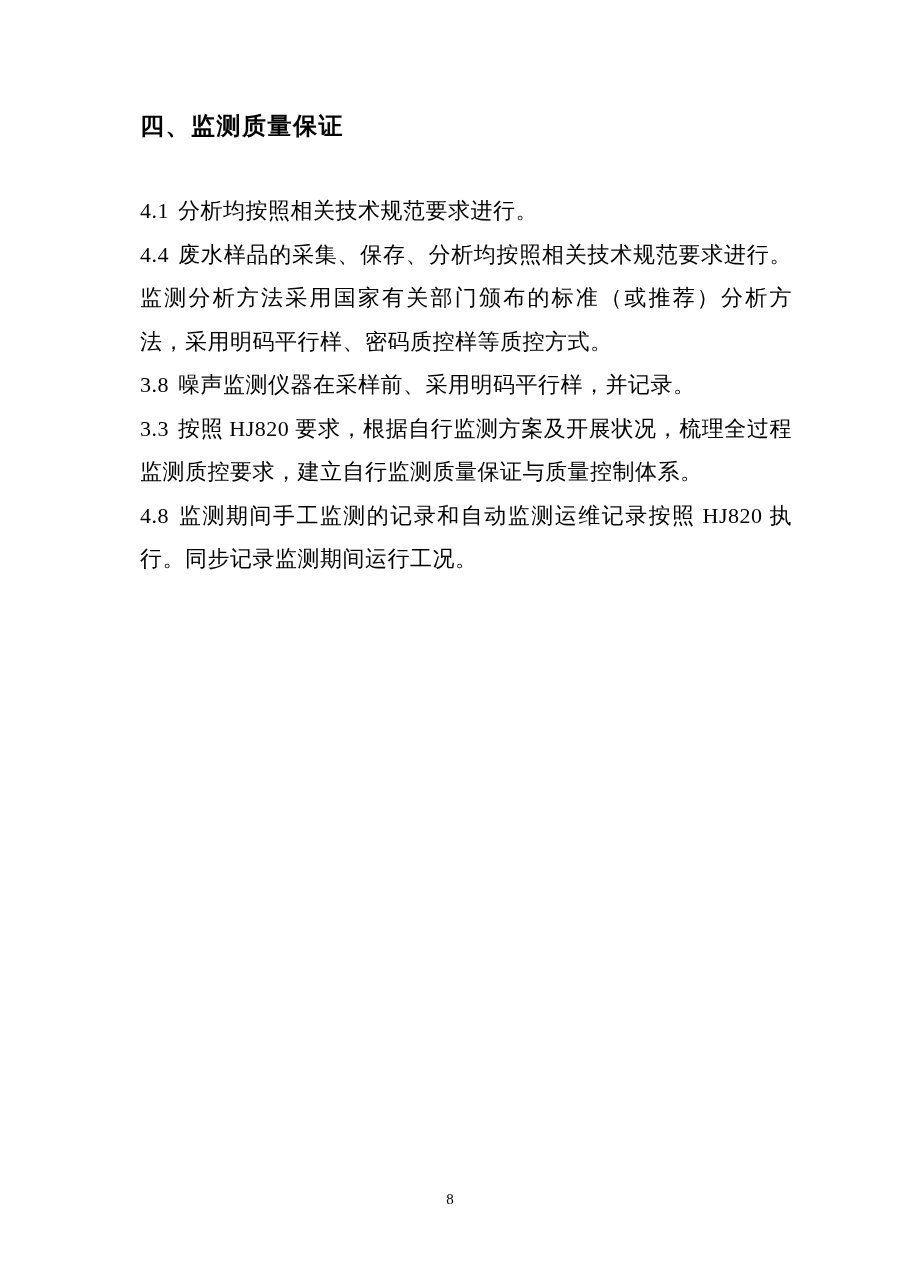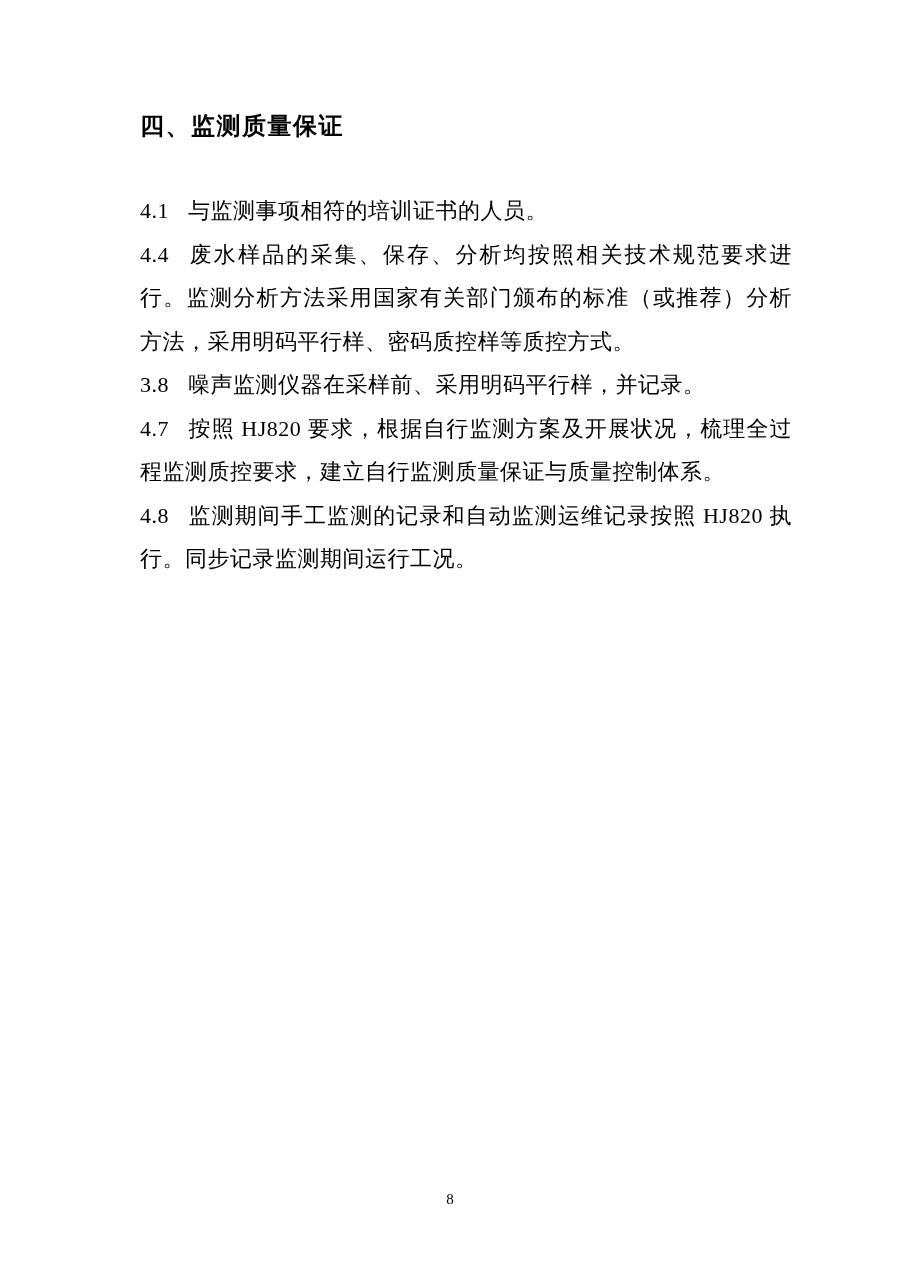--- a/index.html
+++ b/index.html
@@ -33,41 +33,41 @@
     left: 140px;
     top: 189px;
     width: 652px;
     font-size: 22px;
     line-height: 43.5px;
     text-align: justify;
     text-justify: inter-ideograph;
     letter-spacing: 0.5px;
   }
   .doc-body p { margin: 0; padding: 0; }
-  .para-num { margin-right: 19px; }
+  .para-num { margin-right: 9px; }
   .page-footer {
     position: absolute;
     left: 0;
     top: 1190px;
     width: 900px;
     text-align: center;
     font-size: 15px;
     line-height: 18px;
   }
 </style>
 </head>
 <body>
 
 <div class="page">
 
   <h1 class="doc-title">四、监测质量保证</h1>
 
   <div class="doc-body">
-    <p><span class="para-num">4.1</span><span>与监测事项相符的培训证书的人员。</span></p>
+    <p><span class="para-num">4.1</span><span>分析均按照相关技术规范要求进行。</span></p>
     <p><span class="para-num">4.4</span><span>废水样品的采集、保存、分析均按照相关技术规范要求进行。监测分析方法采用国家有关部门颁布的标准（或推荐）分析方法，采用明码平行样、密码质控样等质控方式。</span></p>
     <p><span class="para-num">3.8</span><span>噪声监测仪器在采样前、采用明码平行样，并记录。</span></p>
-    <p><span class="para-num">4.7</span><span>按照 HJ820 要求，根据自行监测方案及开展状况，梳理全过程监测质控要求，建立自行监测质量保证与质量控制体系。</span></p>
+    <p><span class="para-num">3.3</span><span>按照 HJ820 要求，根据自行监测方案及开展状况，梳理全过程监测质控要求，建立自行监测质量保证与质量控制体系。</span></p>
     <p><span class="para-num">4.8</span><span>监测期间手工监测的记录和自动监测运维记录按照 HJ820 执行。同步记录监测期间运行工况。</span></p>
   </div>
 
   <div class="page-footer">8</div>
 
 </div>
 
 </body></html>

